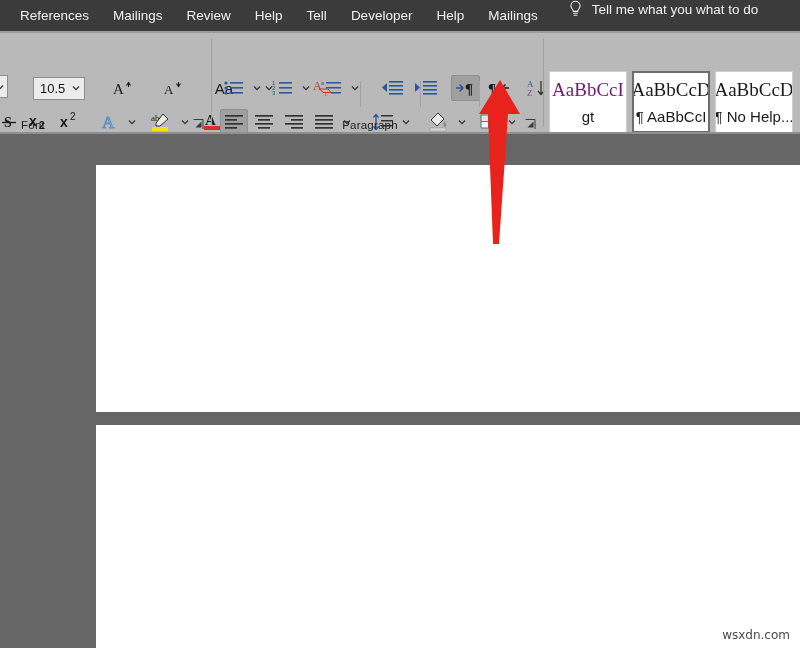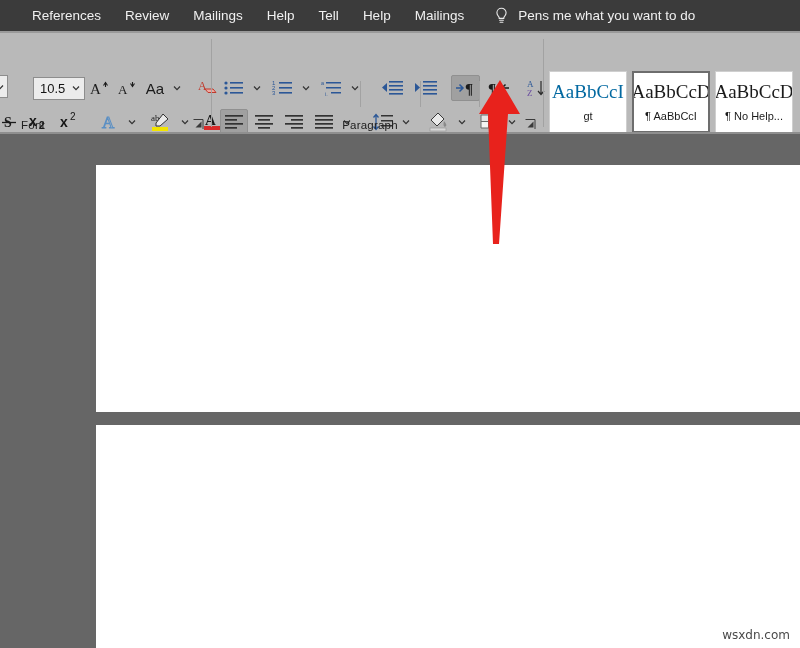--- a/index.html
+++ b/index.html
@@ -9,21 +9,21 @@
     background:#ffffff;position:relative;
   }
   #app{position:absolute;inset:0;width:800px;height:648px;}
 
   
   .tabbar{
     position:absolute;left:0;top:0;width:800px;height:31px;
     background:#3b3b3b;color:#f2f2f2;
   }
   .tabbar .tabs{
-    display:flex;align-items:center;height:31px;padding-left:20px;
+    display:flex;align-items:flex-start;height:31px;padding-left:8px;
   }
   .tab{
     font-size:13.5px;color:#f0f0f0;padding:0 12px;height:31px;
     display:flex;align-items:center;white-space:nowrap;cursor:default;
   }
   .tellme{
     display:flex;align-items:center;gap:9px;margin-left:18px;
   }
   .bulb{width:15px;height:18px;display:block;}
   .tellme-label{font-size:13.5px;color:#f0f0f0;white-space:nowrap;}
@@ -86,23 +86,23 @@
     position:absolute;left:549px;top:38px;width:251px;height:62px;
     display:flex;gap:5px;
   }
   .style-card{
     width:78px;height:62px;background:#ffffff;border:1px solid #cfcfcf;
     box-sizing:border-box;display:flex;flex-direction:column;
     align-items:center;justify-content:center;overflow:hidden;cursor:default;
   }
   .style-card.sel{border:2px solid #6d6d6d;box-shadow:0 0 0 1px #ffffff inset;}
   .style-preview{font-family:"Liberation Serif", serif;font-size:19px;line-height:1;}
-  .style-preview.blue{color:#0369a1;}
+  .style-preview.blue{color:#701a75;}
   .style-preview.dark{color:#1b1b1b;}
-  .style-name{font-size:11px;color:#1b1b1b;margin-top:9px;white-space:nowrap;}
+  .style-name{font-size:15px;color:#1b1b1b;margin-top:9px;white-space:nowrap;}
 
   
   .canvas{
     position:absolute;left:0;top:134px;width:800px;height:514px;background:#666666;
   }
   .page{position:absolute;left:96px;background:#ffffff;}
   .page1{top:31px;width:704px;height:247px;}
   .page2{top:291px;width:704px;height:223px;}
 
   .watermark{
@@ -120,60 +120,63 @@
 <body>
 
 <div id="app">
 
   <div class="tabbar">
     <div class="tabs">
       <div class="tab">
           <span>References</span>
         </div>
       <div class="tab">
+          <span>Mailings</span>
+        </div>
+      <div class="tab">
           <span>Review</span>
         </div>
       <div class="tab">
-          <span>Mailings</span>
-        </div>
-      <div class="tab">
           <span>Help</span>
         </div>
       <div class="tab">
           <span>Tell</span>
+        </div>
+      <div class="tab">
+          <span>Developer</span>
         </div>
       <div class="tab">
           <span>Help</span>
         </div>
       <div class="tab">
           <span>Mailings</span>
         </div>
 
       <div class="tellme">
         <svg class="bulb" viewBox="0 0 15 18">
           <path d="M7.5 1.3c-2.6 0-4.6 2-4.6 4.5 0 1.7 1 2.9 1.7 3.8.4.5.6.9.6 1.3v.5h4.6v-.5c0-.4.2-.8.6-1.3.7-.9 1.7-2.1 1.7-3.8 0-2.5-2-4.5-4.6-4.5z" fill="none" stroke="#e9e9e9" stroke-width="1.1"></path>
           <path d="M5.6 13.2h3.8M6.1 15.2h2.8" stroke="#e9e9e9" stroke-width="1.1" fill="none" stroke-linecap="round"></path>
         </svg>
-        <span class="tellme-label">Pens me what you want to do</span>
+        <span class="tellme-label">Tell me what you what to do</span>
       </div>
     </div>
   </div>
   <div class="tabbar-underline"></div>
 
   <div class="ribbon">
 
     <div class="grp" style="left:0;width:211px;">
 
       <div class="partial-combo">
         <svg width="8" height="8" viewBox="0 0 8 8">
           <path d="M1 2.5 L4 5.7 L7 2.5" fill="none" stroke="#333" stroke-width="1.2"></path>
         </svg>
       </div>
 
-      <div class="row" style="left:10px;top:42px;gap:1px;padding-left:23px;">
+      <div class="row" style="left:10px;top:42px;gap:24px;padding-left:23px;">
         <div class="fontsize-box">
           <span class="fontsize-val">10.5</span>
           <svg width="8" height="8" viewBox="0 0 8 8">
             <path d="M1 2.5 L4 5.7 L7 2.5" fill="none" stroke="#333" stroke-width="1.2"></path>
           </svg>
         </div>
 
         <div class="btn" style="width:24px;">
           <svg width="20" height="20" viewBox="0 0 20 20">
             <text x="1" y="16" font-family="Liberation Serif, serif" font-size="15" fill="#1b1b1b">A</text>

